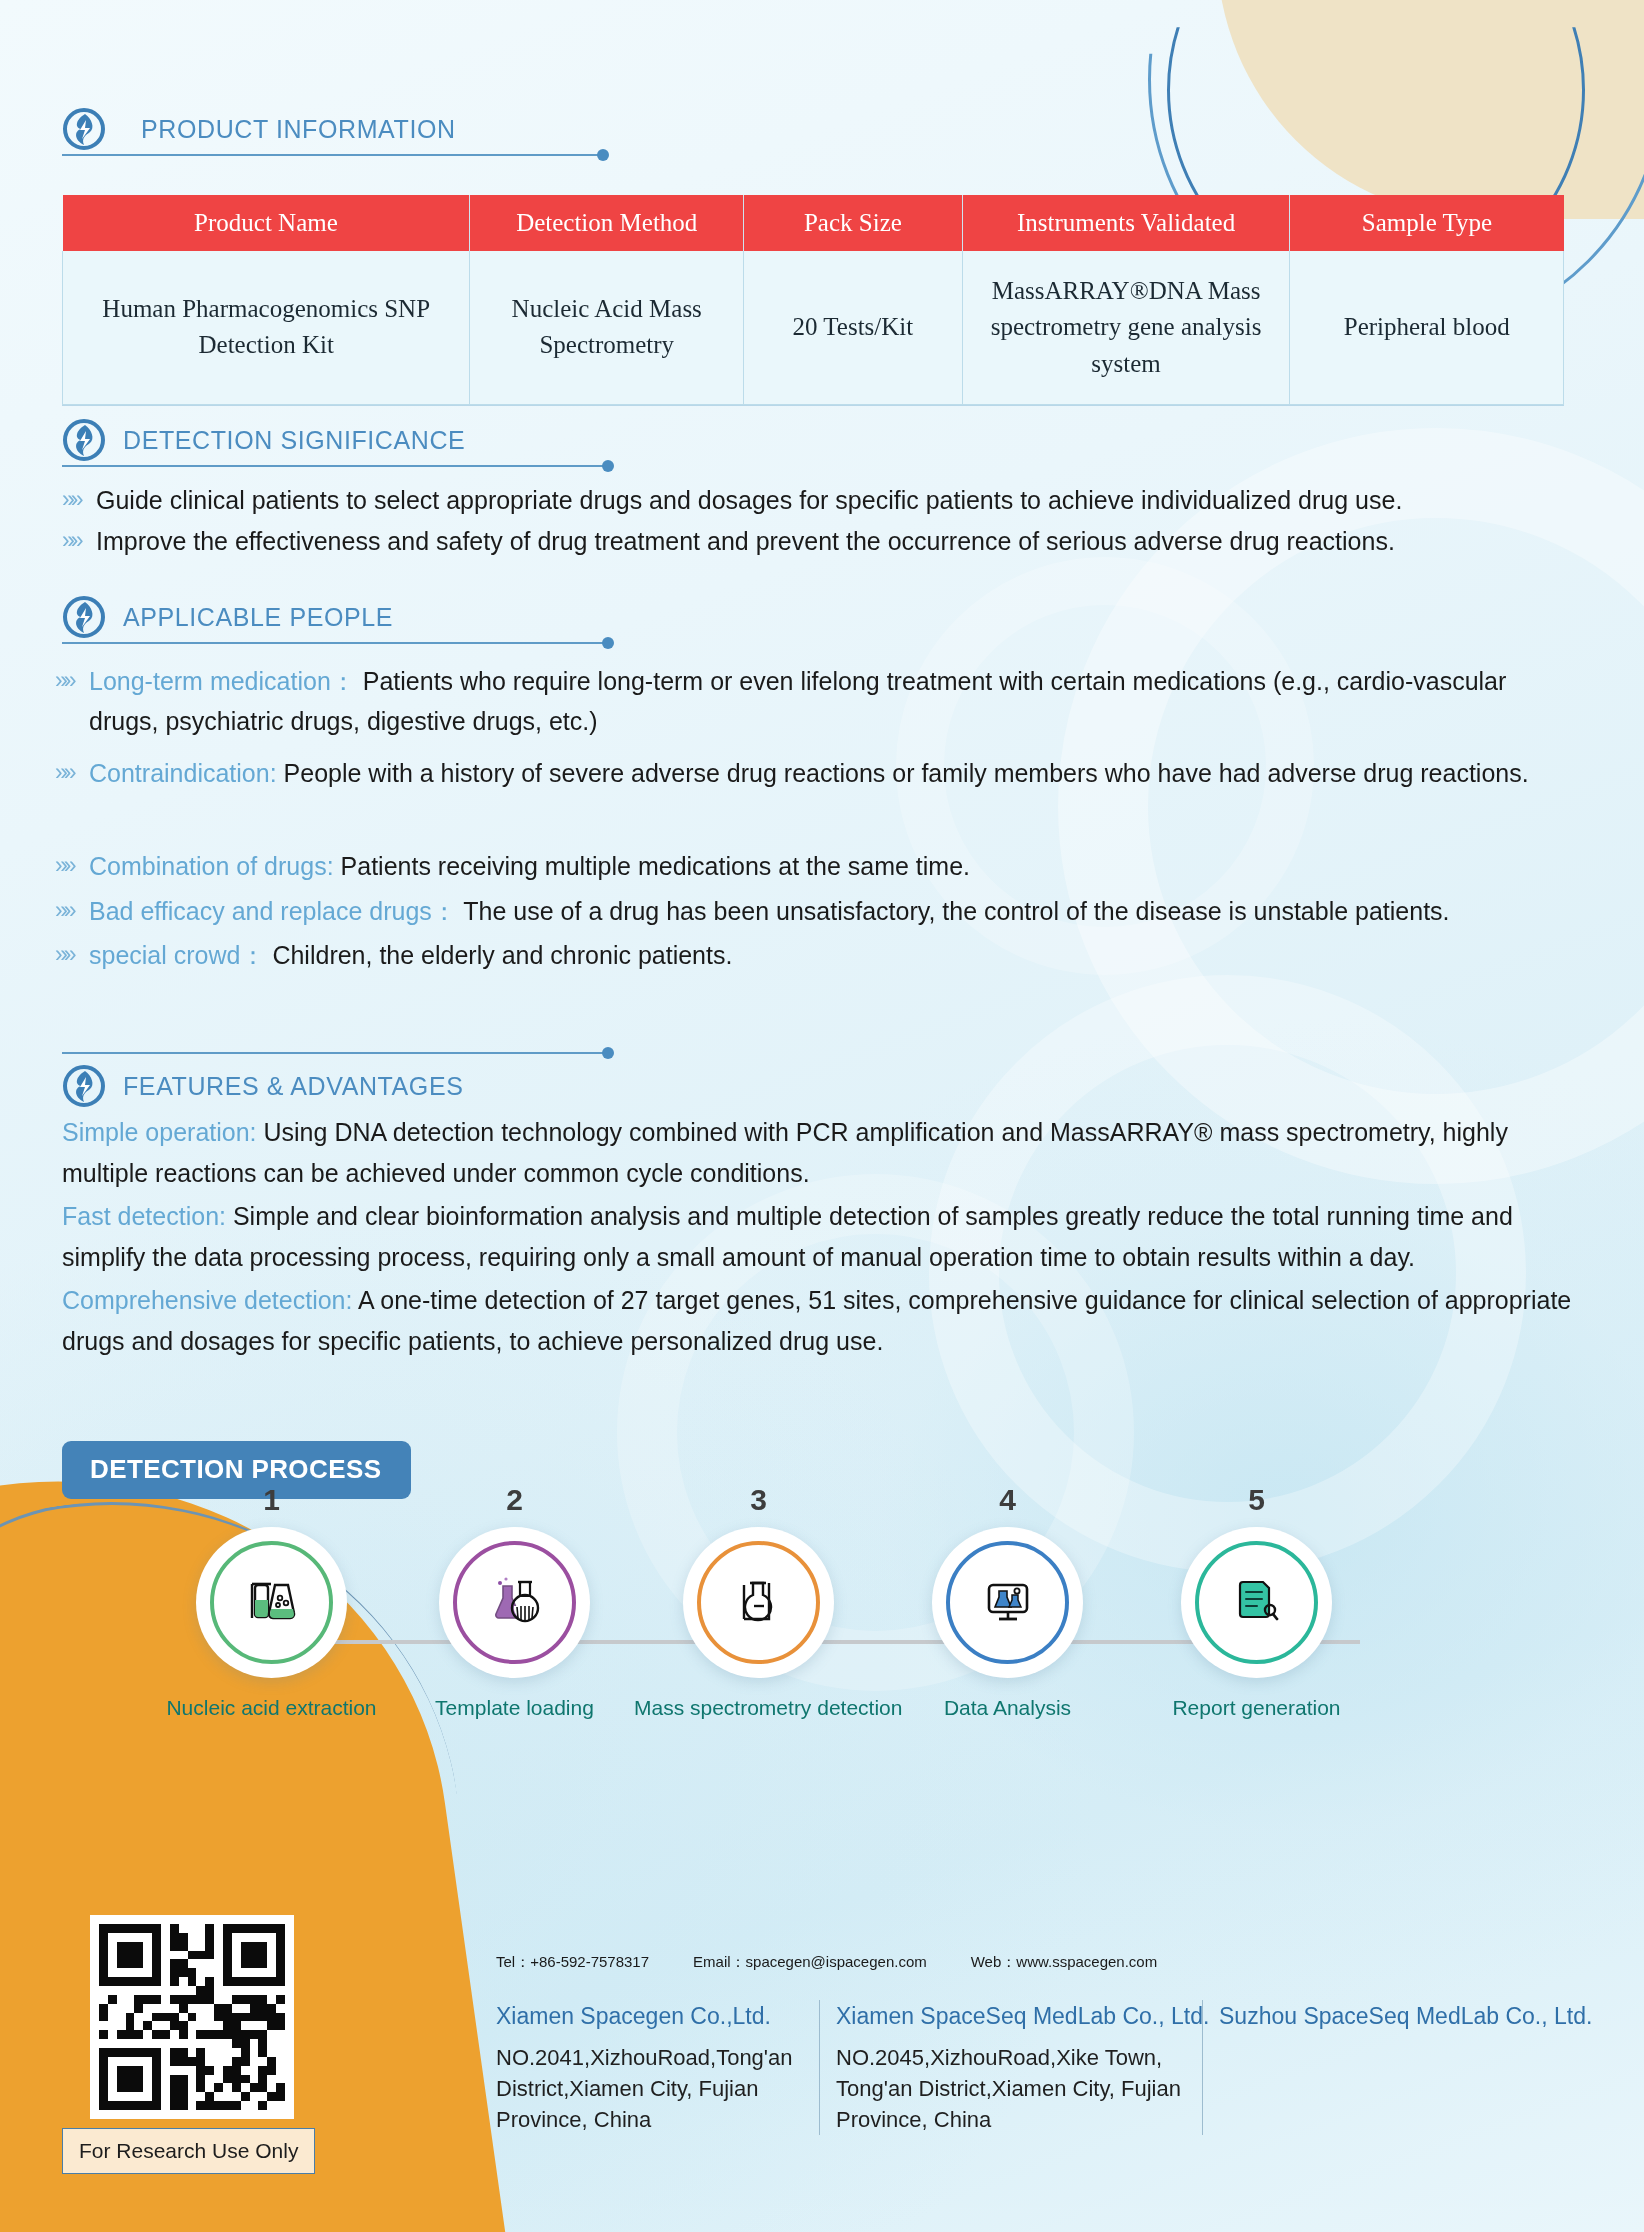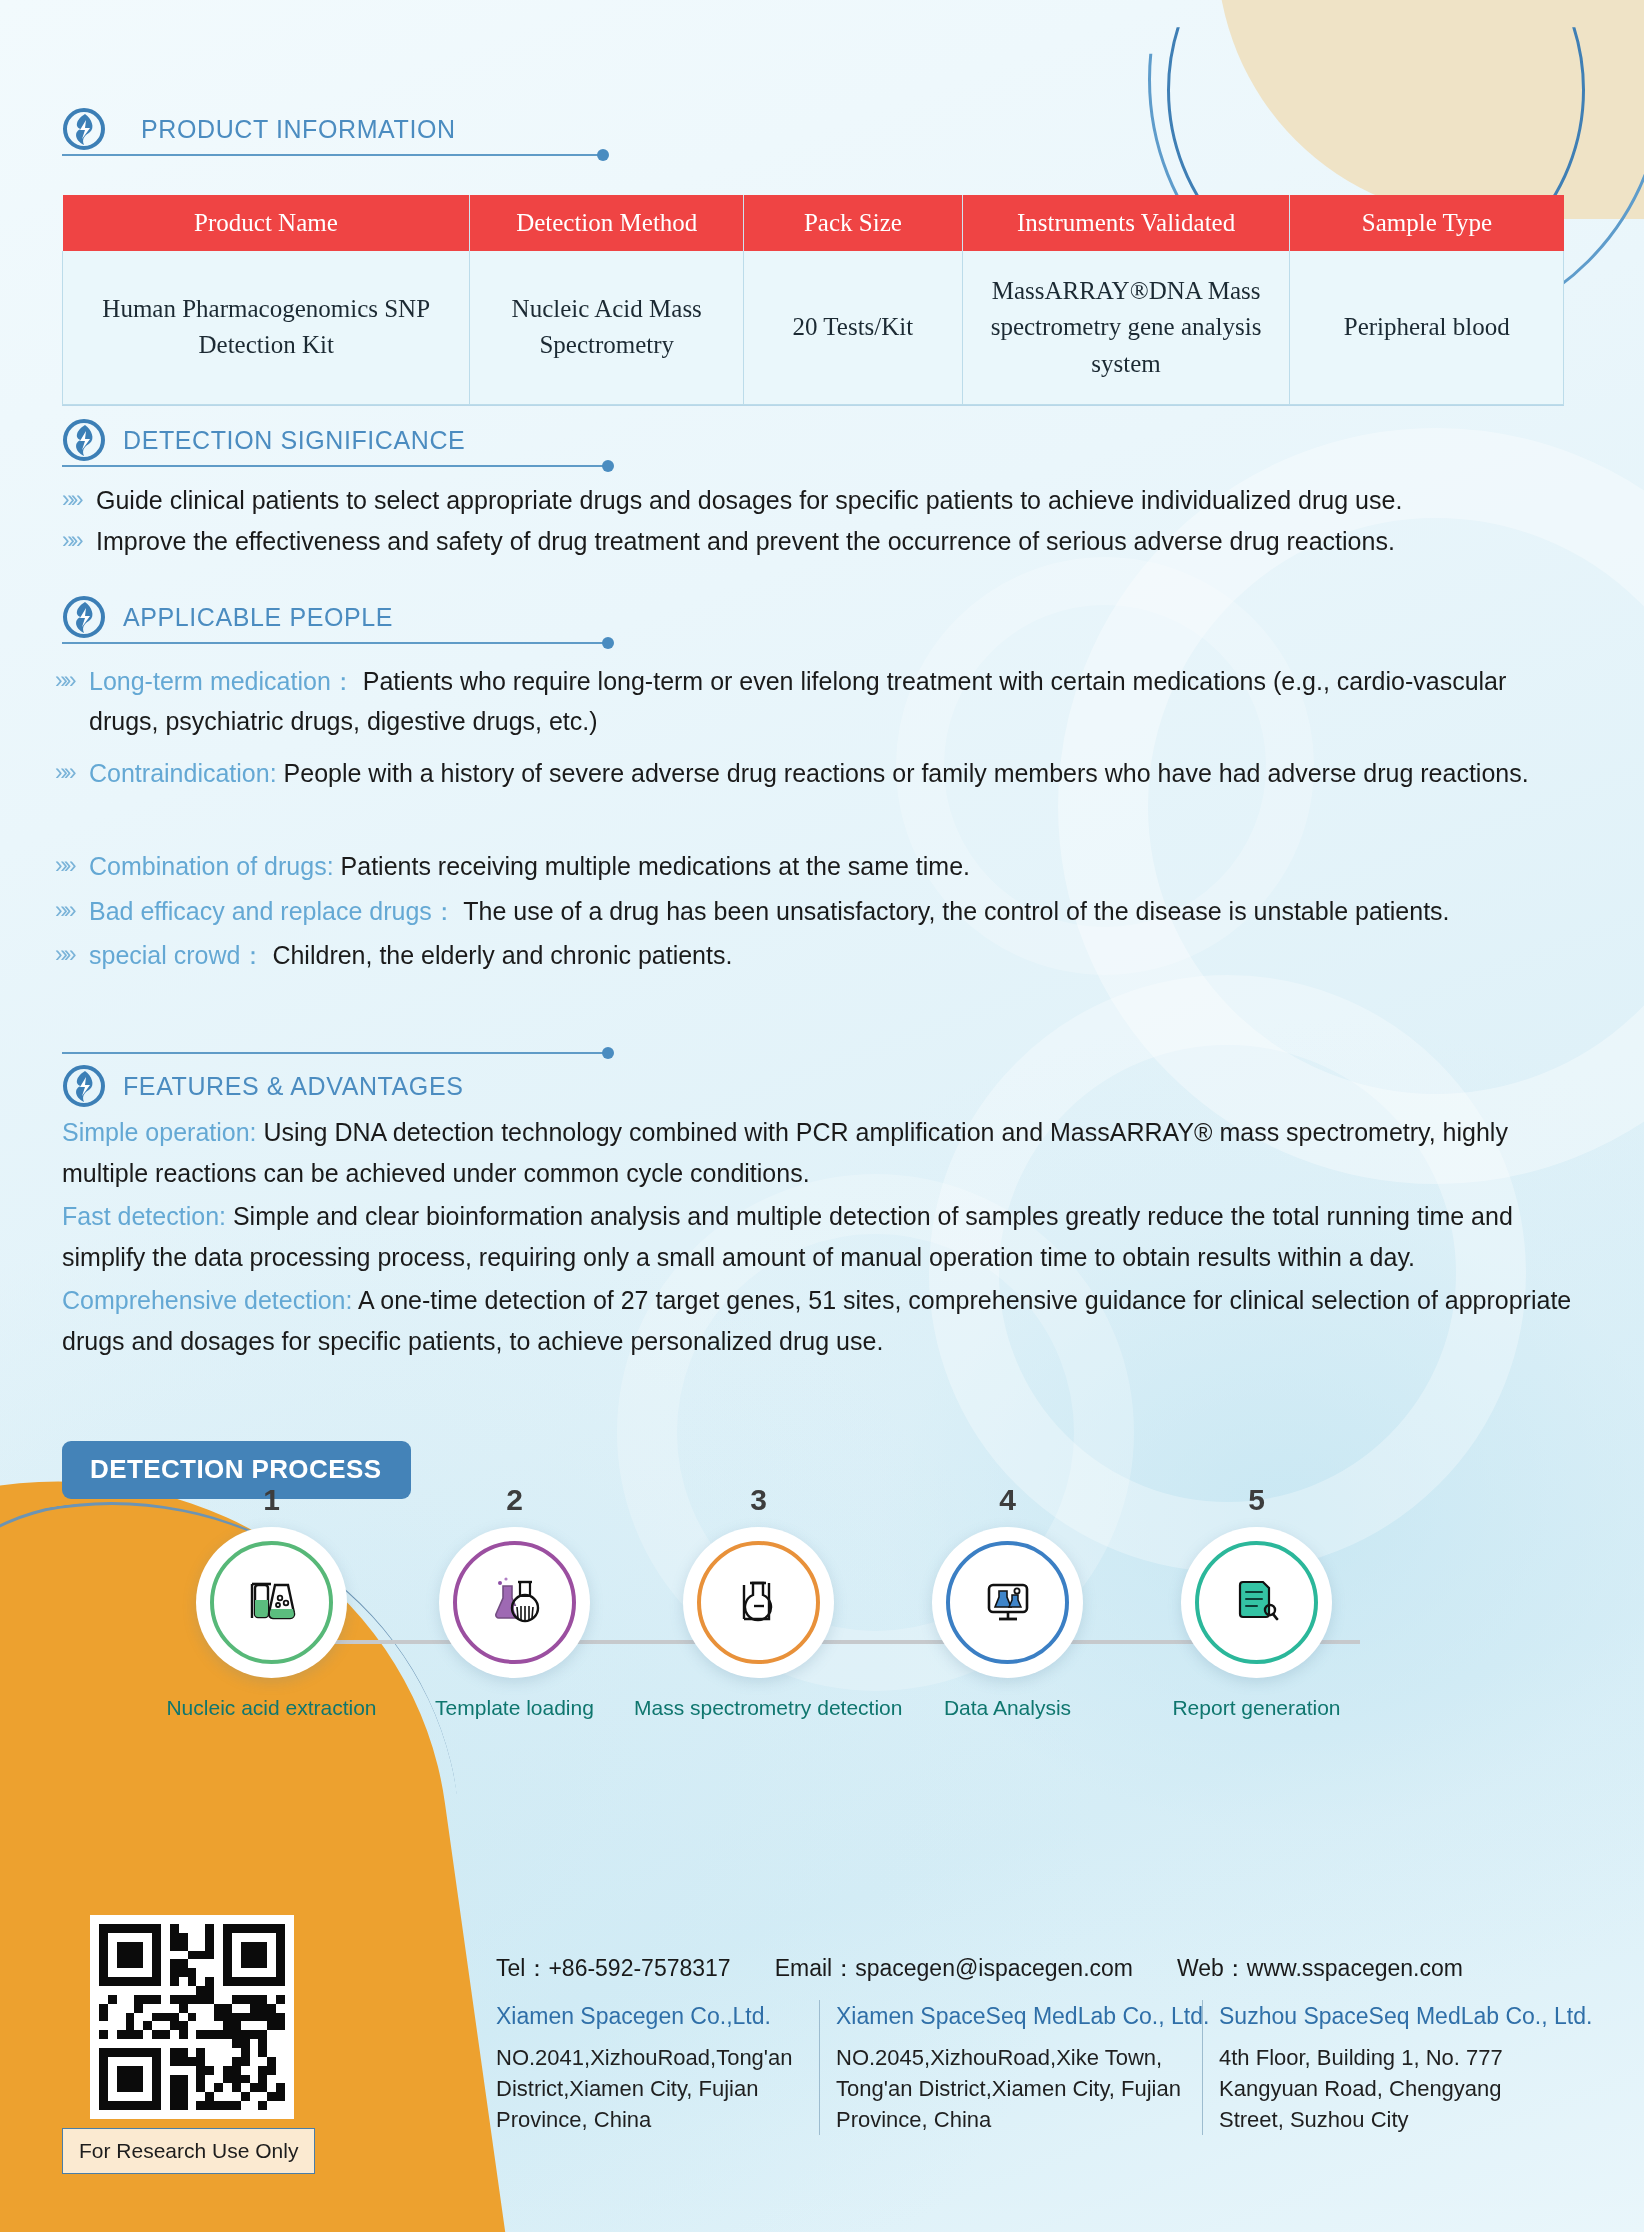--- a/index.html
+++ b/index.html
@@ -245,21 +245,21 @@
     background: rgba(255,255,255,0.78);
     padding: 10px 16px;
     font-size: 21px;
     color: #1d1d1d;
   }
 
   
   .contact-top {
     position: absolute;
     left: 496px; top: 1953px;
-    font-size: 23px;
+    font-size: 15px;
     color: #1a1a1a;
     display: flex;
     gap: 44px;
     white-space: nowrap;
   }
   .contact-cols {
     position: absolute;
     left: 496px; top: 2000px;
     display: flex;
     font-size: 22px;
@@ -967,18 +967,17 @@
     <div class="ccol" style="width:323px;">
       <div class="ccompany">Xiamen Spacegen Co.,Ltd.</div>
       <div class="caddr">NO.2041,XizhouRoad,Tong'an District,Xiamen City,  Fujian Province, China</div>
     </div>
     <div class="ccol" style="width:383px;">
       <div class="ccompany">Xiamen SpaceSeq MedLab Co., Ltd.</div>
       <div class="caddr">NO.2045,XizhouRoad,Xike Town, Tong'an District,Xiamen City, Fujian Province, China</div>
     </div>
     <div class="ccol" style="width:378px;">
       <div class="ccompany">Suzhou SpaceSeq MedLab Co., Ltd.</div>
-      <div class="caddr">4th Floor, Building 1, No. 777 Kangyuan Road, Chengyang Street, Suzhou City</div>
     </div>
   </div>
 
 </div>
 
 
 </body></html>

